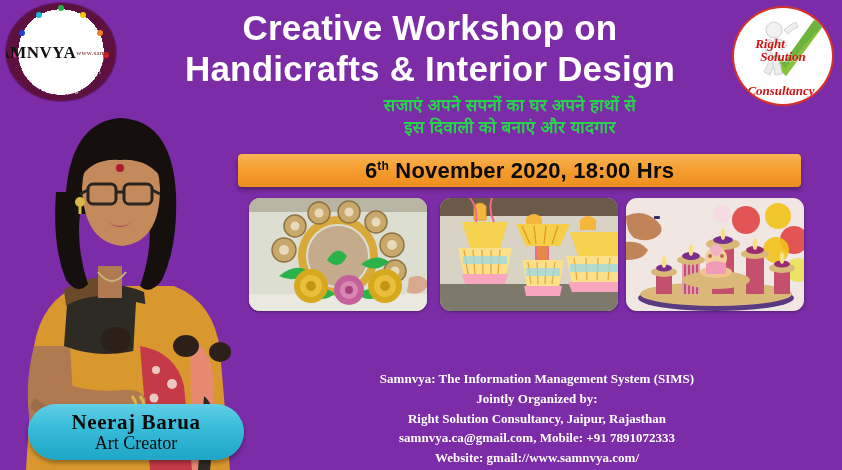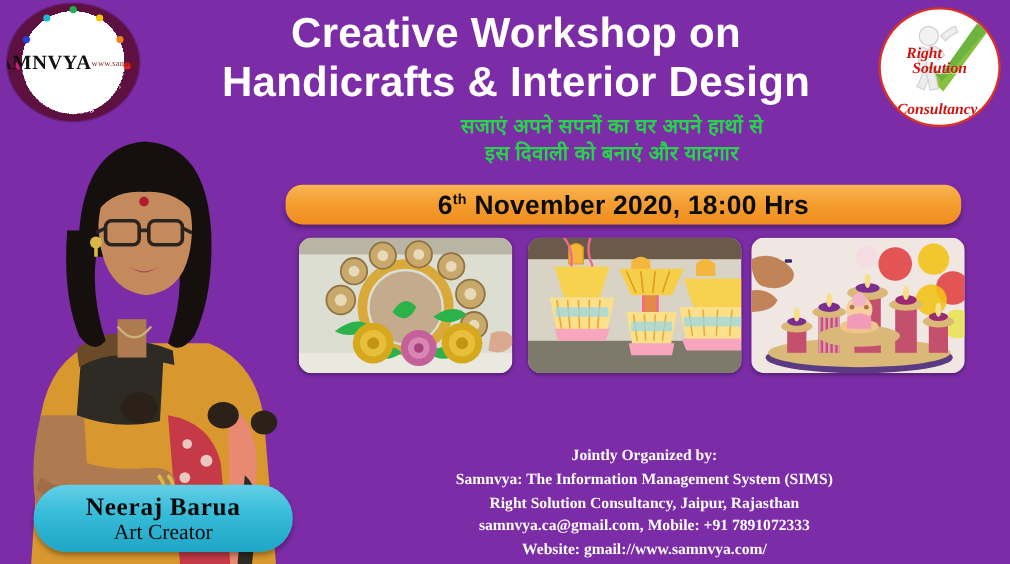--- a/index.html
+++ b/index.html
@@ -152,21 +152,21 @@
     white-space: nowrap;
   }
 
   
   .date-pill {
     position: absolute;
     left: 238px;
     top: 154px;
     width: 563px;
     height: 33px;
-    border-radius: 14px;
+    border-radius: 4px;
     background: linear-gradient(180deg,#f8b453 0%, #f59d30 48%, #ee8d1e 100%);
     box-shadow: 0 3px 4px rgba(0,0,0,.32);
     display: flex;
     align-items: center;
     justify-content: center;
   }
   .date-text {
     font-size: 22px;
     font-weight: bold;
     color: #0b0b0b;
@@ -507,22 +507,22 @@
       <defs>
         <pattern id="stripeA" width="4" height="4" patternUnits="userSpaceOnUse">
           <rect width="2" height="4" fill="#e0a0b4"></rect>
         </pattern>
       </defs>
     </svg>
   </div>
 
 
   <div class="footer">
+    <div>Samnvya: The Information  Management System (SIMS)</div>
     <div>Jointly  Organized  by:</div>
-    <div>Samnvya: The Information  Management System (SIMS)</div>
     <div>Right Solution  Consultancy,  Jaipur,  Rajasthan</div>
     <div>samnvya.ca@gmail.com,   Mobile: +91 7891072333</div>
     <div>Website: gmail://www.samnvya.com/</div>
   </div>
 
   <div class="portrait">
     <svg width="236" height="374" viewBox="0 0 236 374">
 
       <path d="M 18 374 L 26 250 q 8 -46 44 -60 l 96 0 q 40 16 46 64 l 10 120 z" fill="#d9982e"></path>
 

